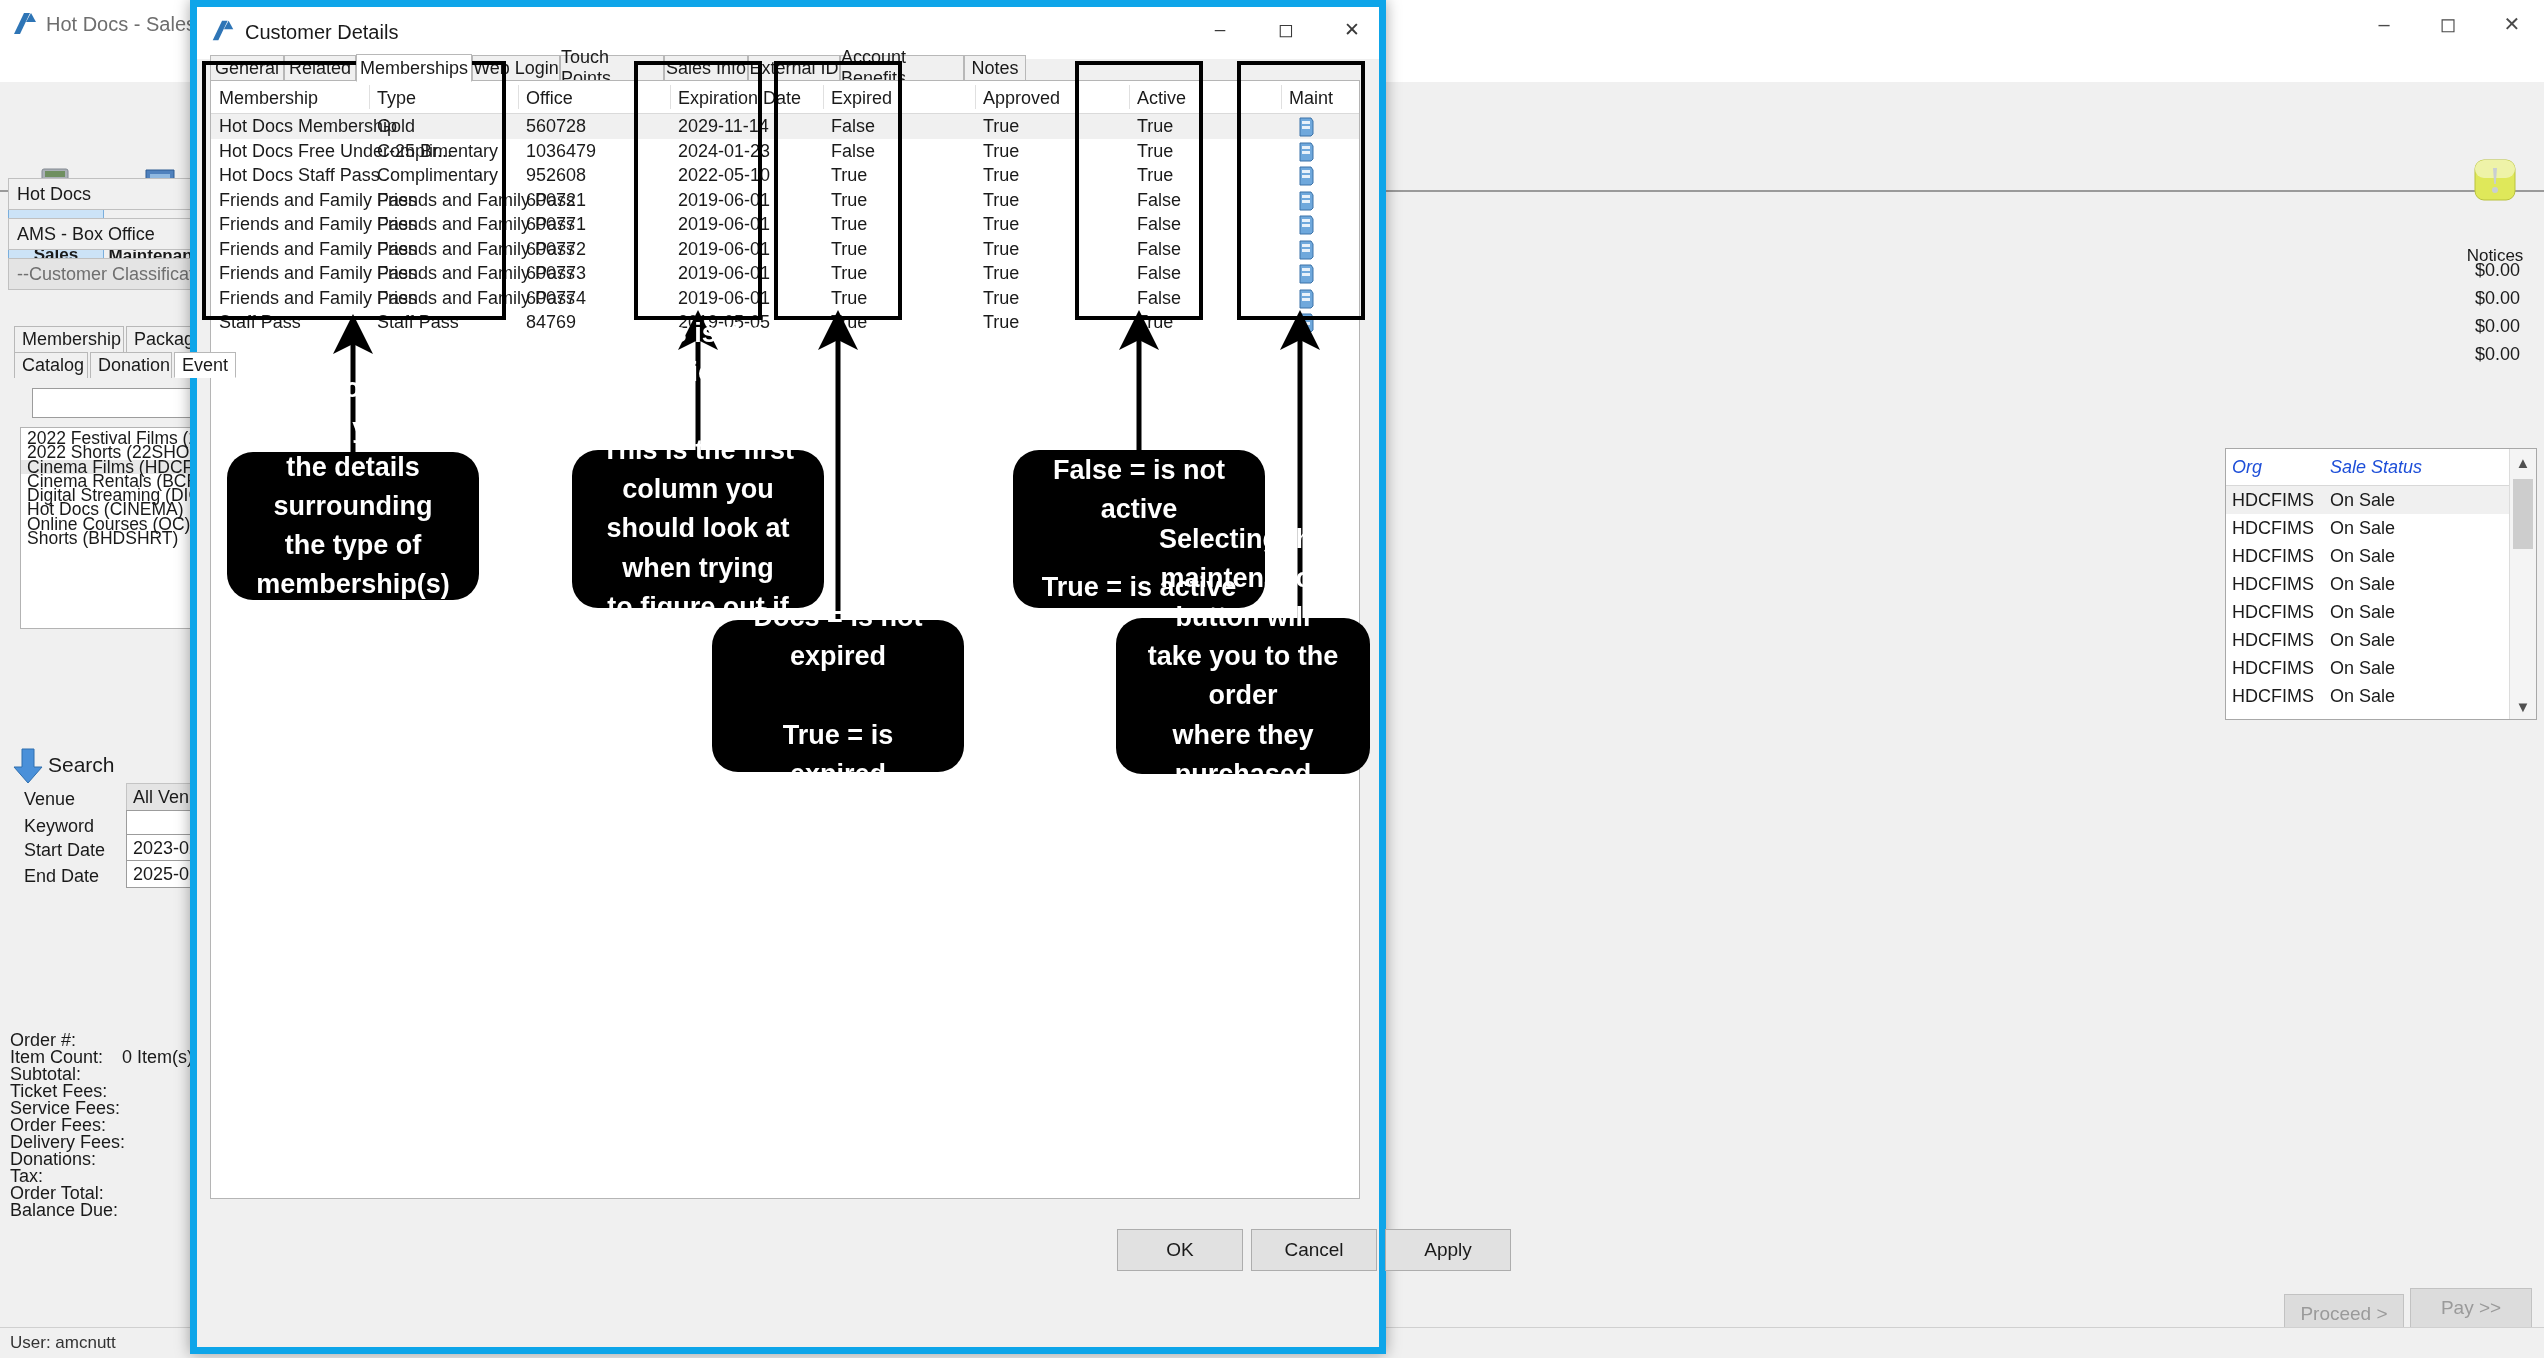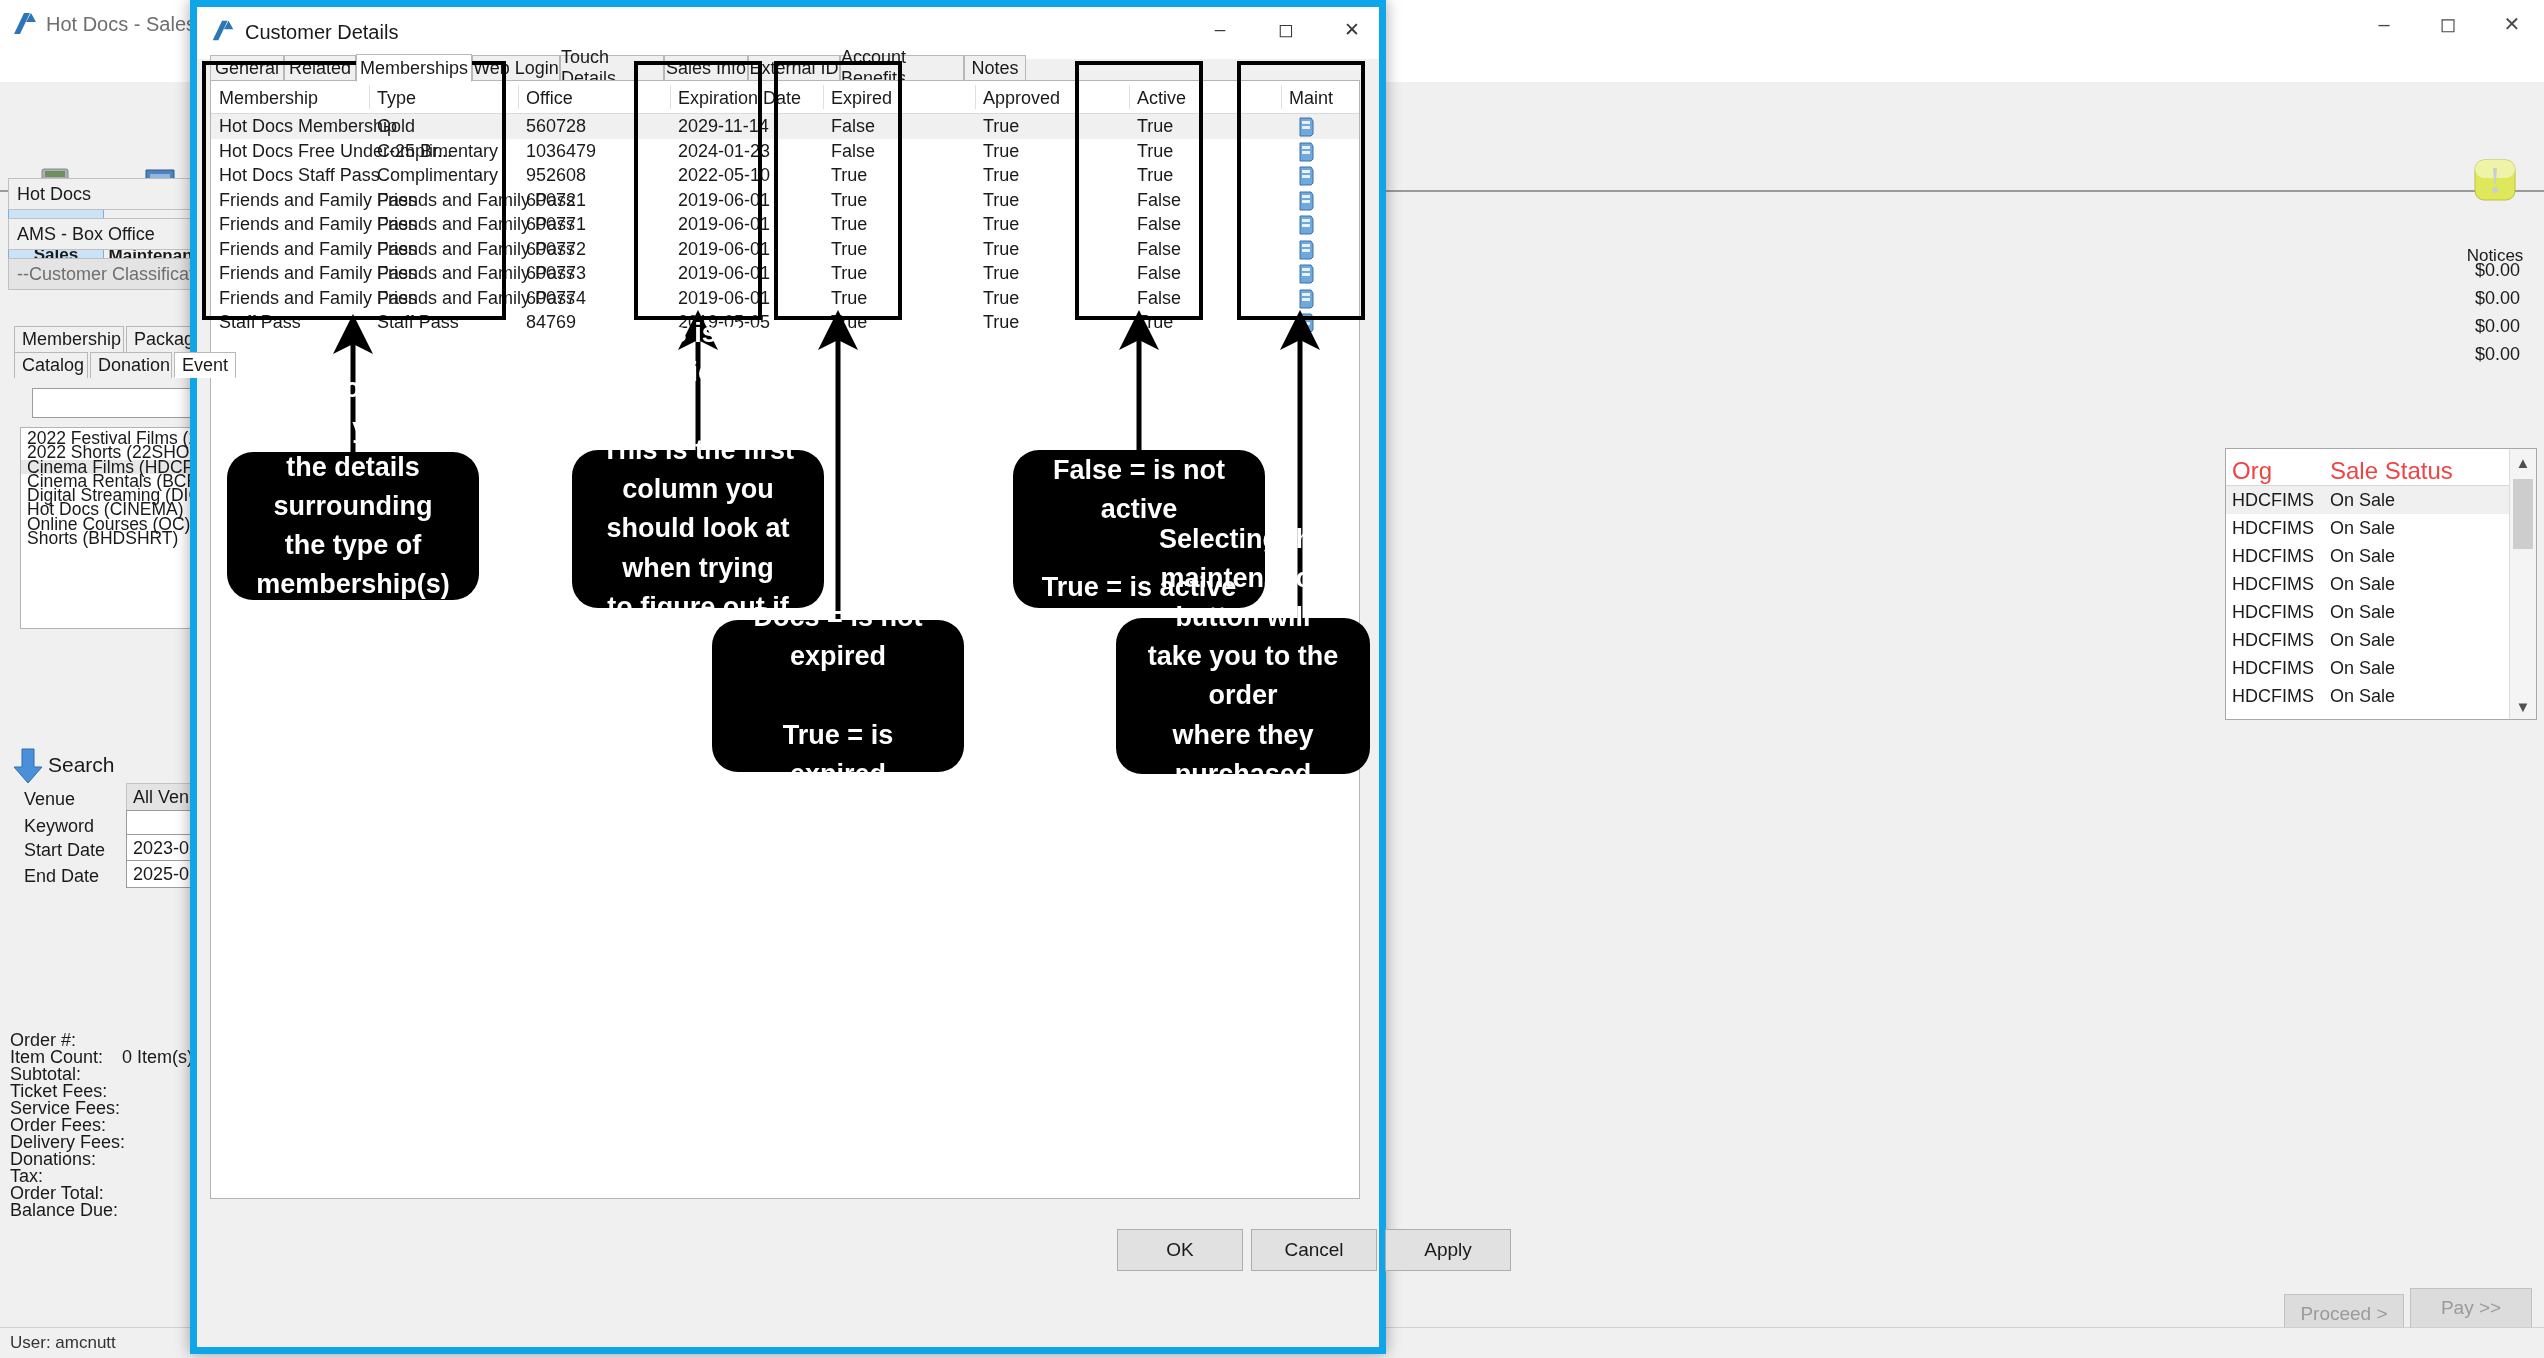--- a/index.html
+++ b/index.html
@@ -35,21 +35,21 @@
   .frm-lbl{position:absolute;font-size:18px;color:#1a1a1a;}
   .frm-inp{position:absolute;height:28px;background:#ffffff;border:1px solid #9c9c9c;font-size:18px;color:#1a1a1a;display:flex;align-items:center;padding-left:6px;box-sizing:border-box;}
   .frm-inp.ro{background:#e4e4e4;border:1px solid #c4c4c4;}
 
   .ord-lbl{position:absolute;left:10px;font-size:18px;color:#1a1a1a;white-space:nowrap;}
   .money{position:absolute;font-size:18px;color:#1a1a1a;text-align:right;width:80px;}
 
   
   #rp-grid{position:absolute;left:2225px;top:448px;width:310px;height:270px;background:#ffffff;border:1px solid #a8a8a8;overflow:hidden;}
   #rp-head{height:36px;background:#ffffff;border-bottom:1px solid #d8d8d8;position:relative;}
-  .rp-hc{position:absolute;top:8px;font-size:24px;color:#ef4444;}
+  .rp-hc{position:absolute;top:8px;font-size:18px;color:#1d4ed8;font-style:italic;}
   .rp-row{height:28px;position:relative;font-size:18px;color:#1a1a1a;}
   .rp-row.sel{background:#f0f0f0;}
   .rp-c1{position:absolute;left:6px;top:4px;}
   .rp-c2{position:absolute;left:104px;top:4px;}
   #rp-sb{position:absolute;right:0;top:0;width:26px;height:270px;background:#f4f4f4;border-left:1px solid #dcdcdc;}
   .sb-arrow{position:absolute;left:0;width:26px;height:26px;display:flex;align-items:center;justify-content:center;font-size:15px;color:#505050;}
   #sb-thumb{position:absolute;left:3px;top:30px;width:20px;height:70px;background:#cdcdcd;}
 
   .btn{position:absolute;background:#e1e1e1;border:1px solid #adadad;display:flex;align-items:center;justify-content:center;font-size:19px;color:#1a1a1a;}
   .btn.dis{color:#9a9a9a;background:#dcdcdc;border-color:#c2c2c2;}
@@ -301,21 +301,21 @@
     <span class="dwin-btn" style="left:992px">–</span>
     <span class="dwin-btn" style="left:1058px">◻</span>
     <span class="dwin-btn" style="left:1124px">✕</span>
   </div>
 
   <div id="dlg-tabs">
     <div class="dtab" style="left:0px;width:74px">General</div>
     <div class="dtab" style="left:74px;width:72px">Related</div>
     <div class="dtab active" style="left:146px;width:116px">Memberships</div>
     <div class="dtab" style="left:262px;width:88px">Web Login</div>
-    <div class="dtab" style="left:350px;width:104px">Touch Details</div>
+    <div class="dtab" style="left:350px;width:104px">Touch Points</div>
     <div class="dtab" style="left:454px;width:84px">Sales Info</div>
     <div class="dtab" style="left:538px;width:92px">External ID</div>
     <div class="dtab" style="left:630px;width:124px">Account Benefits</div>
     <div class="dtab" style="left:754px;width:62px">Notes</div>
   </div>
 
   <div id="dlg-body">
 
     <div id="mgrid">
       <div id="mhead">

